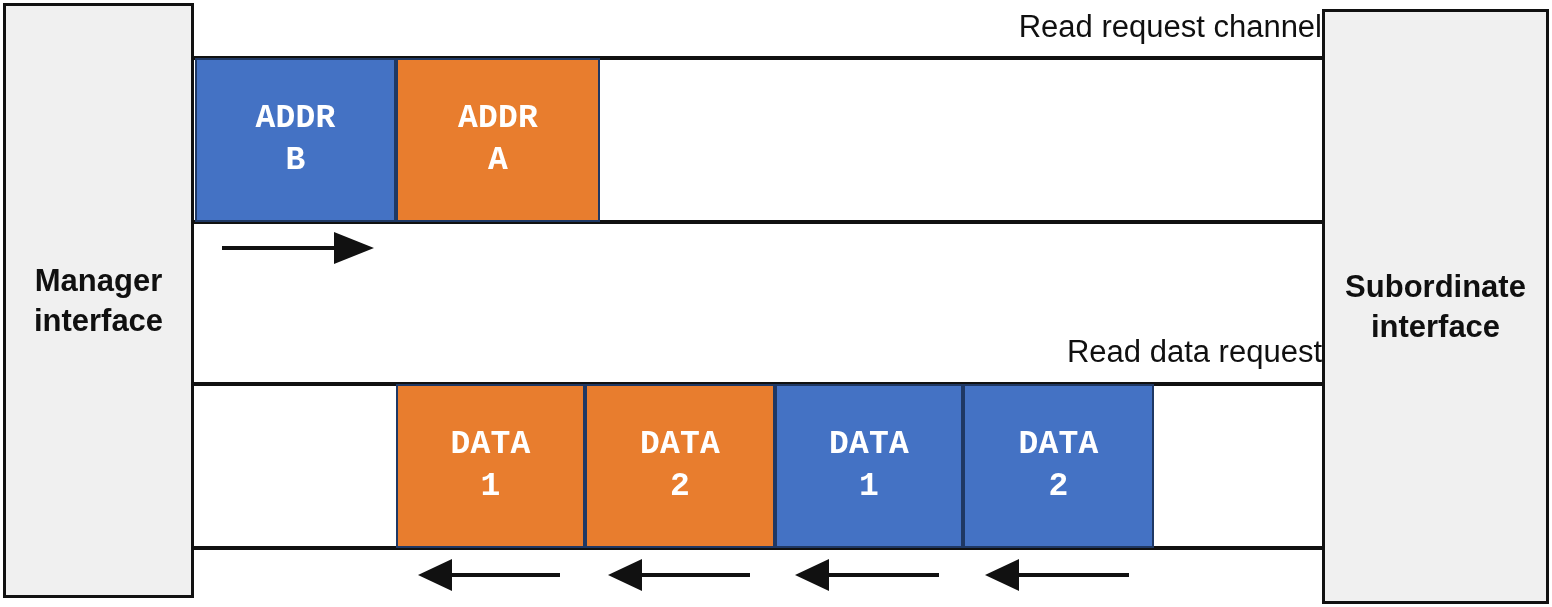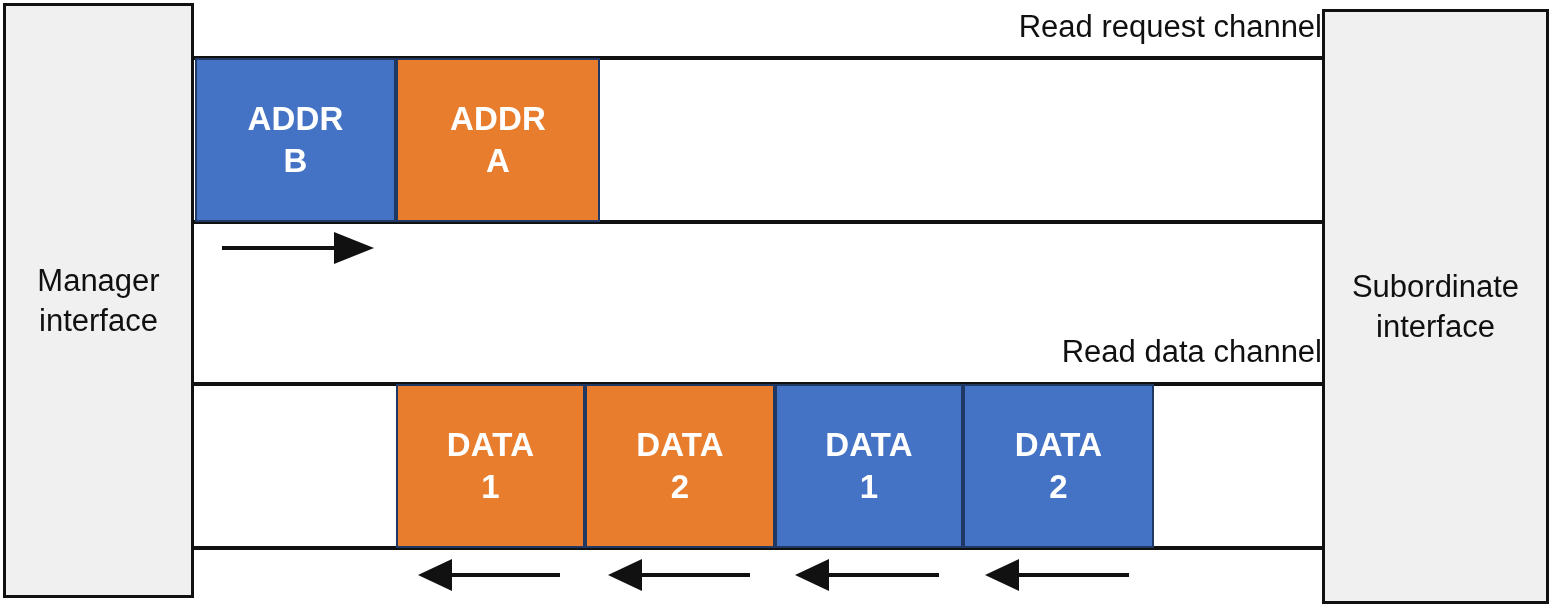--- a/index.html
+++ b/index.html
@@ -25,21 +25,21 @@
     background: #F0F0F0;
     border: 3px solid #111111;
     box-sizing: border-box;
     display: flex;
     align-items: center;
     justify-content: center;
     text-align: center;
     font-size: 31px;
     line-height: 1.28;
     color: #101010;
-    font-weight: 400;
+    font-weight: 700;
   }
   #iface-left {
     left: 3px;
     top: 3px;
     width: 191px;
     height: 595px;
   }
   #iface-right {
     left: 1322px;
     top: 9px;
@@ -100,20 +100,21 @@
     flex-direction: column;
     align-items: center;
     justify-content: center;
     color: #ffffff;
     font-weight: bold;
     font-size: 33px;
     line-height: 1.26;
     letter-spacing: 0.2px;
     text-align: center;
     user-select: none;
+    font-family: Liberation Mono, monospace;
   }
   .block .l1, .block .l2 { display: block; }
   .block.blue   { background: #4472C4; }
   .block.orange { background: #E87D2E; }
 
   
   #blk-addr-b { left: 195px; top: 58px;  width: 201px; height: 164px; }
   #blk-addr-a { left: 396px; top: 58px;  width: 204px; height: 164px; }
 
   
@@ -157,21 +158,21 @@
     <span class="l2">A</span>
   </div>
 
   <div class="arrow" style="left:222px; top:228px; width:152px;">
     <svg width="152" height="40" viewBox="0 0 152 40" aria-hidden="true">
       <line x1="0" y1="20" x2="118" y2="20" stroke="#111111" stroke-width="4"></line>
       <polygon points="112,4 152,20 112,36" fill="#111111"></polygon>
     </svg>
   </div>
 
-  <div class="channel-caption" id="caption-read-data">Read data channel</div>
+  <div class="channel-caption" id="caption-read-data">Read data request</div>
 
   <div class="lane" id="lane-data"></div>
 
   <div class="block orange" id="blk-data-o1">
     <span class="l1">DATA</span>
     <span class="l2">1</span>
   </div>
   <div class="block orange" id="blk-data-o2">
     <span class="l1">DATA</span>
     <span class="l2">2</span>

